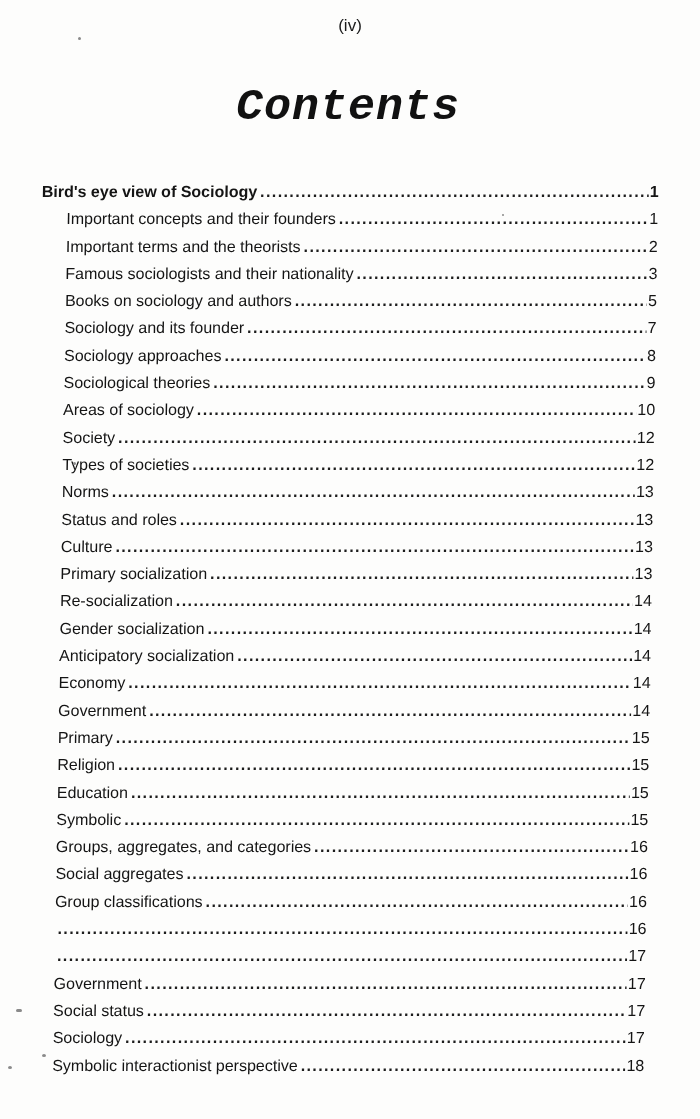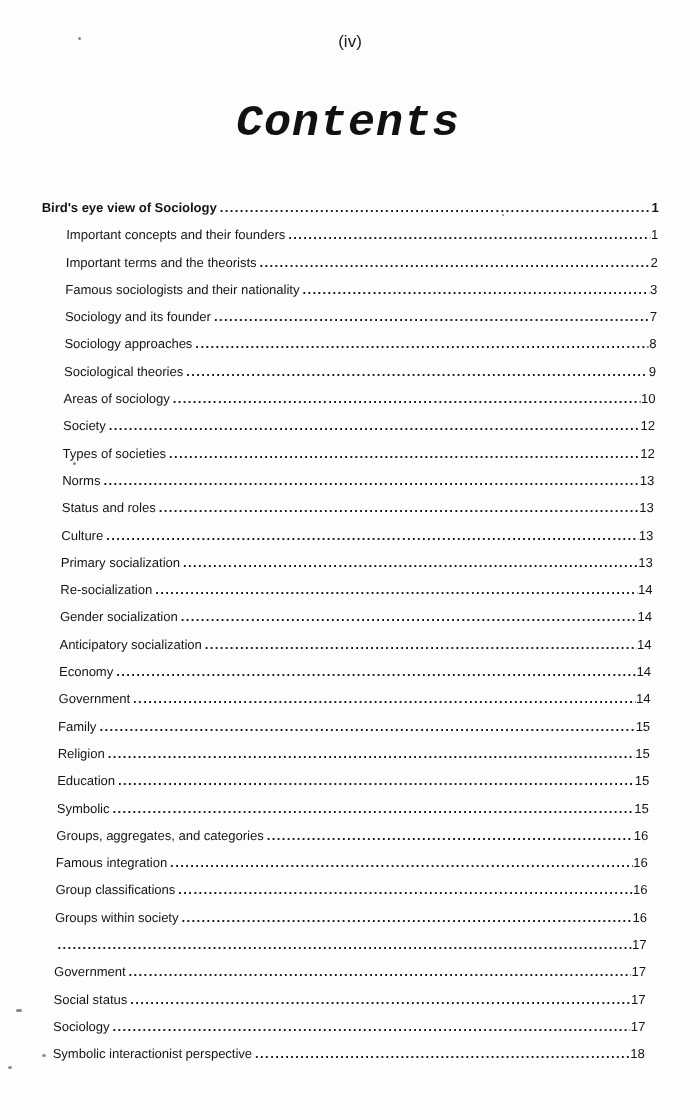--- a/index.html
+++ b/index.html
@@ -10,21 +10,21 @@
   }
   .page {
     position: relative;
     width: 700px;
     height: 1119px;
     background: #fdfdfc;
     overflow: hidden;
     color: #141414;
   }
   .page-marker {
-    padding-top: 32px;
+    padding-top: 16px;
     text-align: center;
     font-size: 17px;
     line-height: 1.2;
     color: #1b1b1b;
   }
   .title {
     margin: 48px 4px 0 0;
     text-align: center;
     font-family: "Liberation Mono", monospace;
     font-style: italic;
@@ -38,21 +38,21 @@
     margin-top: 46px;
     padding-left: 67px;
     padding-right: 41px;
     transform: skewX(-0.95deg);
     transform-origin: 0 0;
   }
   .toc-row {
     display: flex;
     align-items: center;
     line-height: 27.3px;
-    font-size: 13px;
+    font-size: 16px;
     white-space: nowrap;
   }
   .toc-row.level-0 {
     margin-left: -25px;
     font-weight: bold;
   }
   .toc-label { white-space: nowrap; }
   .toc-leader {
     flex: 1 1 auto;
     overflow: hidden;
@@ -100,20 +100,25 @@
     <span class="toc-leader"></span>
     <span class="toc-page">2</span>
   </div>
 
   <div class="toc-row level-1">
     <span class="toc-label">Famous sociologists and their nationality</span>
     <span class="toc-leader"></span>
     <span class="toc-page">3</span>
   </div>
 
+  <div class="toc-row level-1">
+    <span class="toc-label">Books on sociology and authors</span>
+    <span class="toc-leader"></span>
+    <span class="toc-page">5</span>
+  </div>
 
   <div class="toc-row level-1">
     <span class="toc-label">Sociology and its founder</span>
     <span class="toc-leader"></span>
     <span class="toc-page">7</span>
   </div>
 
   <div class="toc-row level-1">
     <span class="toc-label">Sociology approaches</span>
     <span class="toc-leader"></span>
@@ -192,21 +197,21 @@
     <span class="toc-page">14</span>
   </div>
 
   <div class="toc-row level-1">
     <span class="toc-label">Government</span>
     <span class="toc-leader"></span>
     <span class="toc-page">14</span>
   </div>
 
   <div class="toc-row level-1">
-    <span class="toc-label">Family</span>
+    <span class="toc-label">Primary</span>
     <span class="toc-leader"></span>
     <span class="toc-page">15</span>
   </div>
 
   <div class="toc-row level-1">
     <span class="toc-label">Religion</span>
     <span class="toc-leader"></span>
     <span class="toc-page">15</span>
   </div>
 
@@ -222,33 +227,32 @@
     <span class="toc-page">15</span>
   </div>
 
   <div class="toc-row level-1">
     <span class="toc-label">Groups, aggregates, and categories</span>
     <span class="toc-leader"></span>
     <span class="toc-page">16</span>
   </div>
 
   <div class="toc-row level-1">
-    <span class="toc-label">Famous integration</span>
+    <span class="toc-label">Social aggregates</span>
     <span class="toc-leader"></span>
     <span class="toc-page">16</span>
   </div>
 
   <div class="toc-row level-1">
     <span class="toc-label">Group classifications</span>
     <span class="toc-leader"></span>
     <span class="toc-page">16</span>
   </div>
 
   <div class="toc-row level-1">
-    <span class="toc-label">Groups within society</span>
     <span class="toc-leader"></span>
     <span class="toc-page">16</span>
   </div>
 
   <div class="toc-row level-1">
     <span class="toc-leader"></span>
     <span class="toc-page">17</span>
   </div>
 
   <div class="toc-row level-1">

